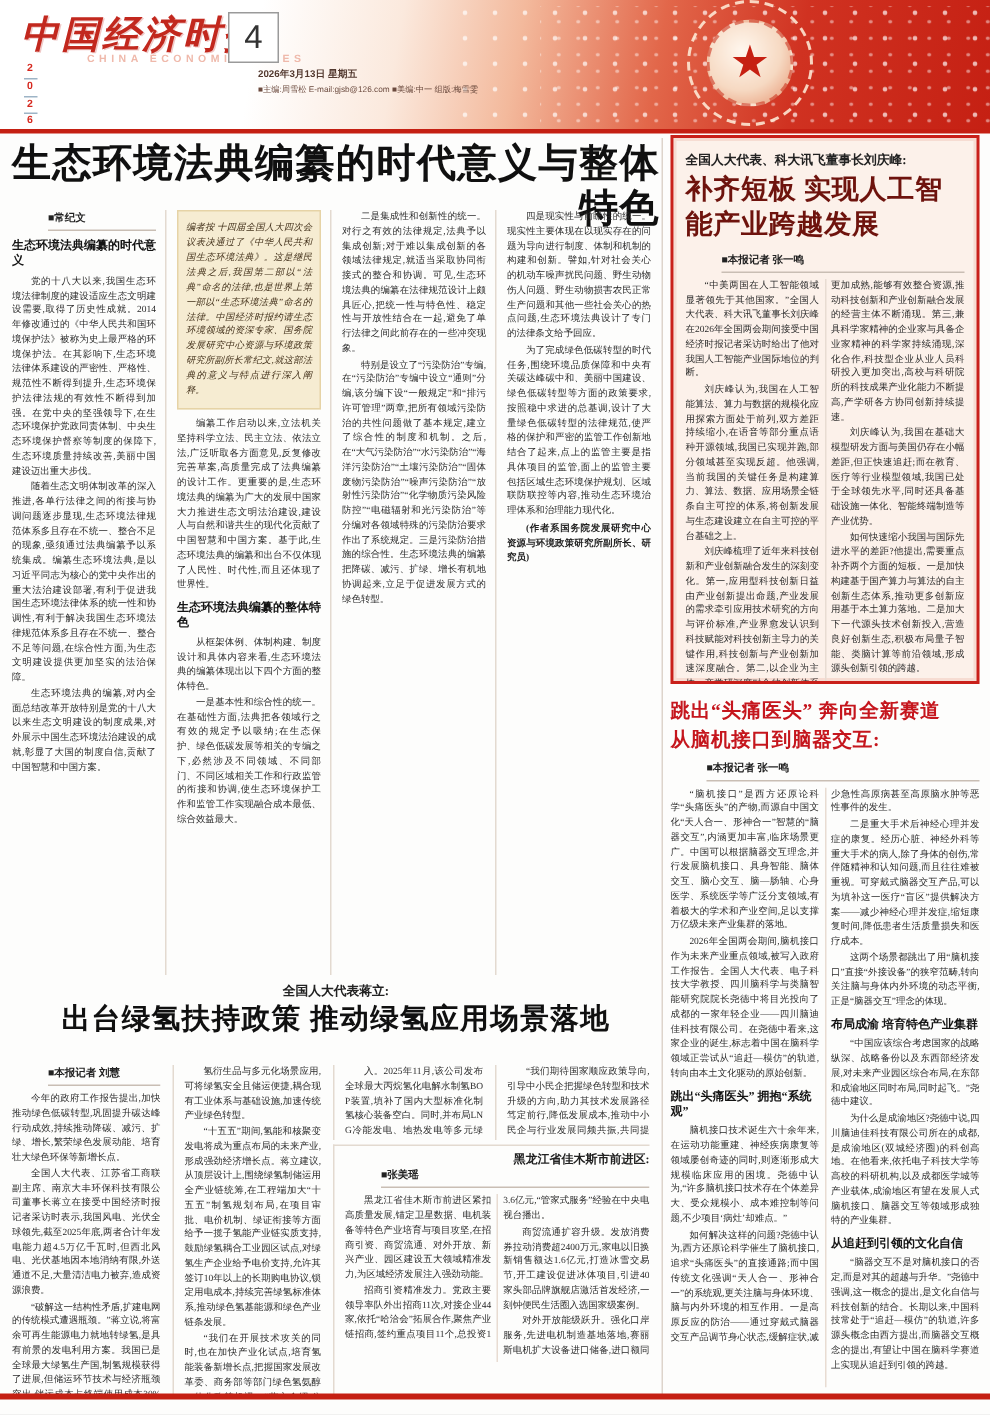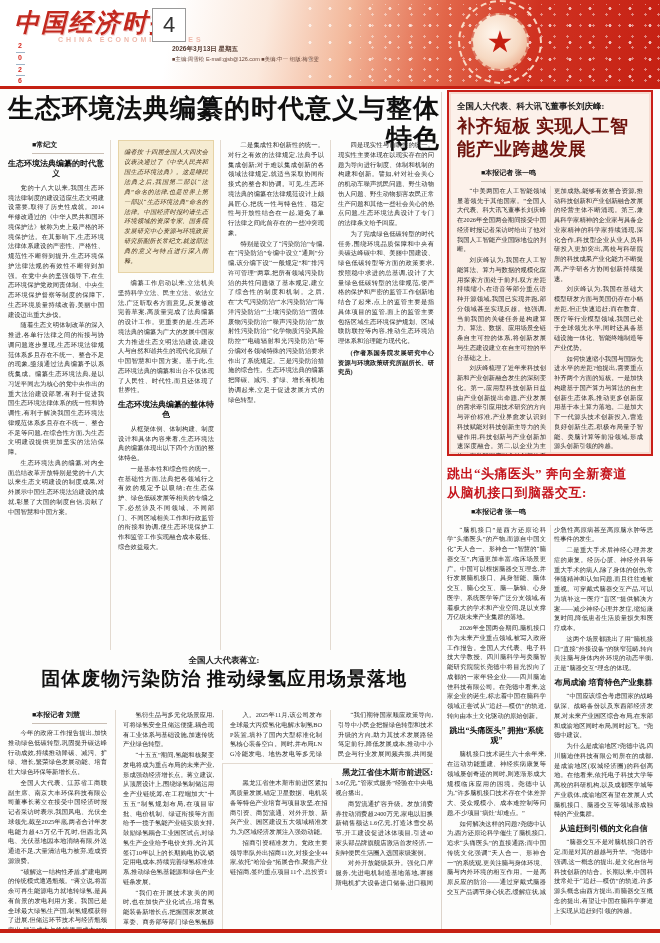--- a/index.html
+++ b/index.html
@@ -35,21 +35,21 @@
   .edition { position:absolute; left:30px; top:38px; font-size:36px; font-weight:bold; color:#d6281e; letter-spacing:3px; }
   .date-line { position:absolute; left:172px; top:45px; font-size:6.5px; font-weight:bold; color:#53392f;
     font-family:"Liberation Sans",sans-serif; }
   .staff-line { position:absolute; left:172px; top:56px; font-size:5.5px; color:#6b4a3e;
     font-family:"Liberation Sans",sans-serif; }
   .header-rule { position:absolute; left:0; top:86px; width:660px; height:3px; background:#c52013; }
   .bottom-rule { position:absolute; left:0; top:929px; width:660px; height:4px; background:#c52013; }
   
   .para { font-size:6.3px; line-height:1.55; text-align:justify; text-indent:2em;
     word-break:break-all; color:#2b2b2b; margin-bottom:1px; }
-  .col-subhead { font-size:8px; font-weight:bold; color:#141414; margin:5px 0 3px; line-height:1.3;text-align:center; }
+  .col-subhead { font-size:8px; font-weight:bold; color:#141414; margin:5px 0 3px; line-height:1.3; }
   .attribution { font-size:6.3px; line-height:1.55; font-weight:bold; text-align:justify; text-indent:2em;
     word-break:break-all; color:#222; margin-top:2px; }
   .byline { font-size:7px; font-weight:bold; color:#222; padding-bottom:3px; margin-bottom:4px;
     border-bottom:1px solid #c9beb4;margin-left:24px; }
   .kicker { font-weight:bold; color:#222; line-height:1.3; }
   
   .main-headline { position:absolute; left:8px; top:94px; width:432px; text-align:right;
     font-size:26px; font-weight:bold; letter-spacing:1px; color:#101010; line-height:1.15; }
   .main-cols { position:absolute; left:8px; top:140px; width:432px; height:510px; display:flex; }
   .mcol { flex:1 1 0; overflow:hidden; padding-right:6px; }
@@ -182,41 +182,42 @@
           <div class="col-subhead">布局成渝 培育特色产业集群</div>
           <p class="para">“中国应该综合考虑国家的战略纵深、战略备份以及东西部经济发展,对未来产业园区综合布局,在东部和成渝地区同时布局,同时起飞。”尧德中建议。</p>
           <p class="para">为什么是成渝地区?尧德中说,四川脑迪佳科技有限公司所在的成都,是成渝地区(双城经济圈)的科创高地。在他看来,依托电子科技大学等高校的科研机构,以及成都医学城等产业载体,成渝地区有望在发展人式脑机接口、脑器交互等领域形成独特的产业集群。</p>
           <div class="col-subhead">从追赶到引领的文化自信</div>
           <p class="para">“脑器交互不是对脑机接口的否定,而是对其的超越与升华。”尧德中强调,这一概念的提出,是文化自信与科技创新的结合。长期以来,中国科技常处于“追赶—模仿”的轨道,许多源头概念由西方提出,而脑器交互概念的提出,有望让中国在脑科学赛道上实现从追赶到引领的跨越。</p>
         </div>
     </div>
   </div>
 
   <div class="kicker hyd-kicker">全国人大代表蒋立:</div>
-  <div class="hyd-headline">固体废物污染防治 推动绿氢应用场景落地</div>
+  <div class="hyd-headline">出台绿氢扶持政策 推动绿氢应用场景落地</div>
   <div class="hyd-col hyd-col1">
       <div class="byline">■本报记者 刘慧</div>
       <p class="para">今年的政府工作报告提出,加快推动绿色低碳转型,巩固提升碳达峰行动成效,持续推动降碳、减污、扩绿、增长,繁荣绿色发展动能、培育壮大绿色环保等新增长点。</p>
       <p class="para">全国人大代表、江苏省工商联副主席、南京大丰环保科技有限公司董事长蒋立在接受中国经济时报记者采访时表示,我国风电、光伏全球领先,截至2025年底,两者合计年发电能力超4.5万亿千瓦时,但西北风电、光伏基地因本地消纳有限,外送通道不足,大量清洁电力被弃,造成资源浪费。</p>
       <p class="para">“破解这一结构性矛盾,扩建电网的传统模式遭遇瓶颈。”蒋立说,将富余可再生能源电力就地转绿氢,是具有前景的发电利用方案。我国已是全球最大绿氢生产国,制氢规模获得了进展,但储运环节技术与经济瓶颈突出,储运成本占终端使用成本30%至40%,削弱了绿氢市场竞争力。</p>
     </div>
   <div class="hyd-col hyd-col2">
       <p class="para">氢衍生品与多元化场景应用,可将绿氢安全且储运便捷,耦合现有工业体系与基础设施,加速传统产业绿色转型。</p>
       <p class="para">“十五五”期间,氢能和核聚变发电将成为重点布局的未来产业,形成强劲经济增长点。蒋立建议,从顶层设计上,围绕绿氢制储运用全产业链统筹,在工程端加大“十五五”制氢规划布局,在项目审批、电价机制、绿证衔接等方面给予一揽子氢能产业链实质支持,鼓励绿氢耦合工业园区试点,对绿氢生产企业给予电价支持,允许其签订10年以上的长期购电协议,锁定用电成本,持续完善绿氢标准体系,推动绿色氢基能源和绿色产业链条发展。</p>
       <p class="para">“我们在开展技术攻关的同时,也在加快产业化试点,培育氢能装备新增长点,把握国家发展改革委、商务部等部门绿色氢氨醇一体化政策机遇。”蒋立介绍,公司多年来聚焦环保与绿氢大核心技术研究,布局临氢设施产业,与石化企业深化合作。</p>
     </div>
   <div class="hyd-col hyd-col3">
       <p class="para">入。2025年11月,该公司发布全球最大丙烷氢化电解水制氢BOP装置,填补了国内大型标准化制氢核心装备空白。同时,并布局LNG冷能发电、地热发电等多元绿电变革。</p>
     </div>
   <div class="hyd-col hyd-col4">
       <p class="para">“我们期待国家顺应政策导向,引导中小民企把握绿色转型和技术升级的方向,助力其技术发展路径笃定前行,降低发展成本,推动中小民企与行业发展同频共振,共同提升。”蒋立表示。</p>
     </div>
 
   <div class="jia-art">
     <div class="kicker jia-kicker">黑龙江省佳木斯市前进区:</div>
+    <div class="byline">■张美瑶</div>
     <div class="two-col-body jia-body">
         <p class="para">黑龙江省佳木斯市前进区紧扣高质量发展,锚定卫星数据、电机装备等特色产业培育与项目攻坚,在招商引资、商贸流通、对外开放、新兴产业、园区建设五大领域精准发力,为区域经济发展注入强劲动能。</p>
         <p class="para">招商引资精准发力。党政主要领导率队外出招商11次,对接企业44家,依托“哈洽会”拓展合作,聚焦产业链招商,签约重点项目11个,总投资13.6亿元,“管家式服务”经验在中央电视台播出。</p>
         <p class="para">商贸流通扩容升级。发放消费券拉动消费超2400万元,家电以旧换新销售额达1.6亿元,打造冰雪交易节,开工建设促进冰体项目,引进40家头部品牌旗舰店激活首发经济,一刻钟便民生活圈入选国家级案例。</p>
         <p class="para">对外开放能级跃升。强化口岸服务,先进电机制造基地落地,赛丽斯电机扩大设备进口储备,进口额同比增长14885%。深化对俄合作与产业链招商,新增外贸主体4家,外贸进出口总额6826万元,增长70.2%,筹建跨境合作园区。</p>
       </div>
   </div>
 
   <div class="bottom-rule"></div>
 </div>

